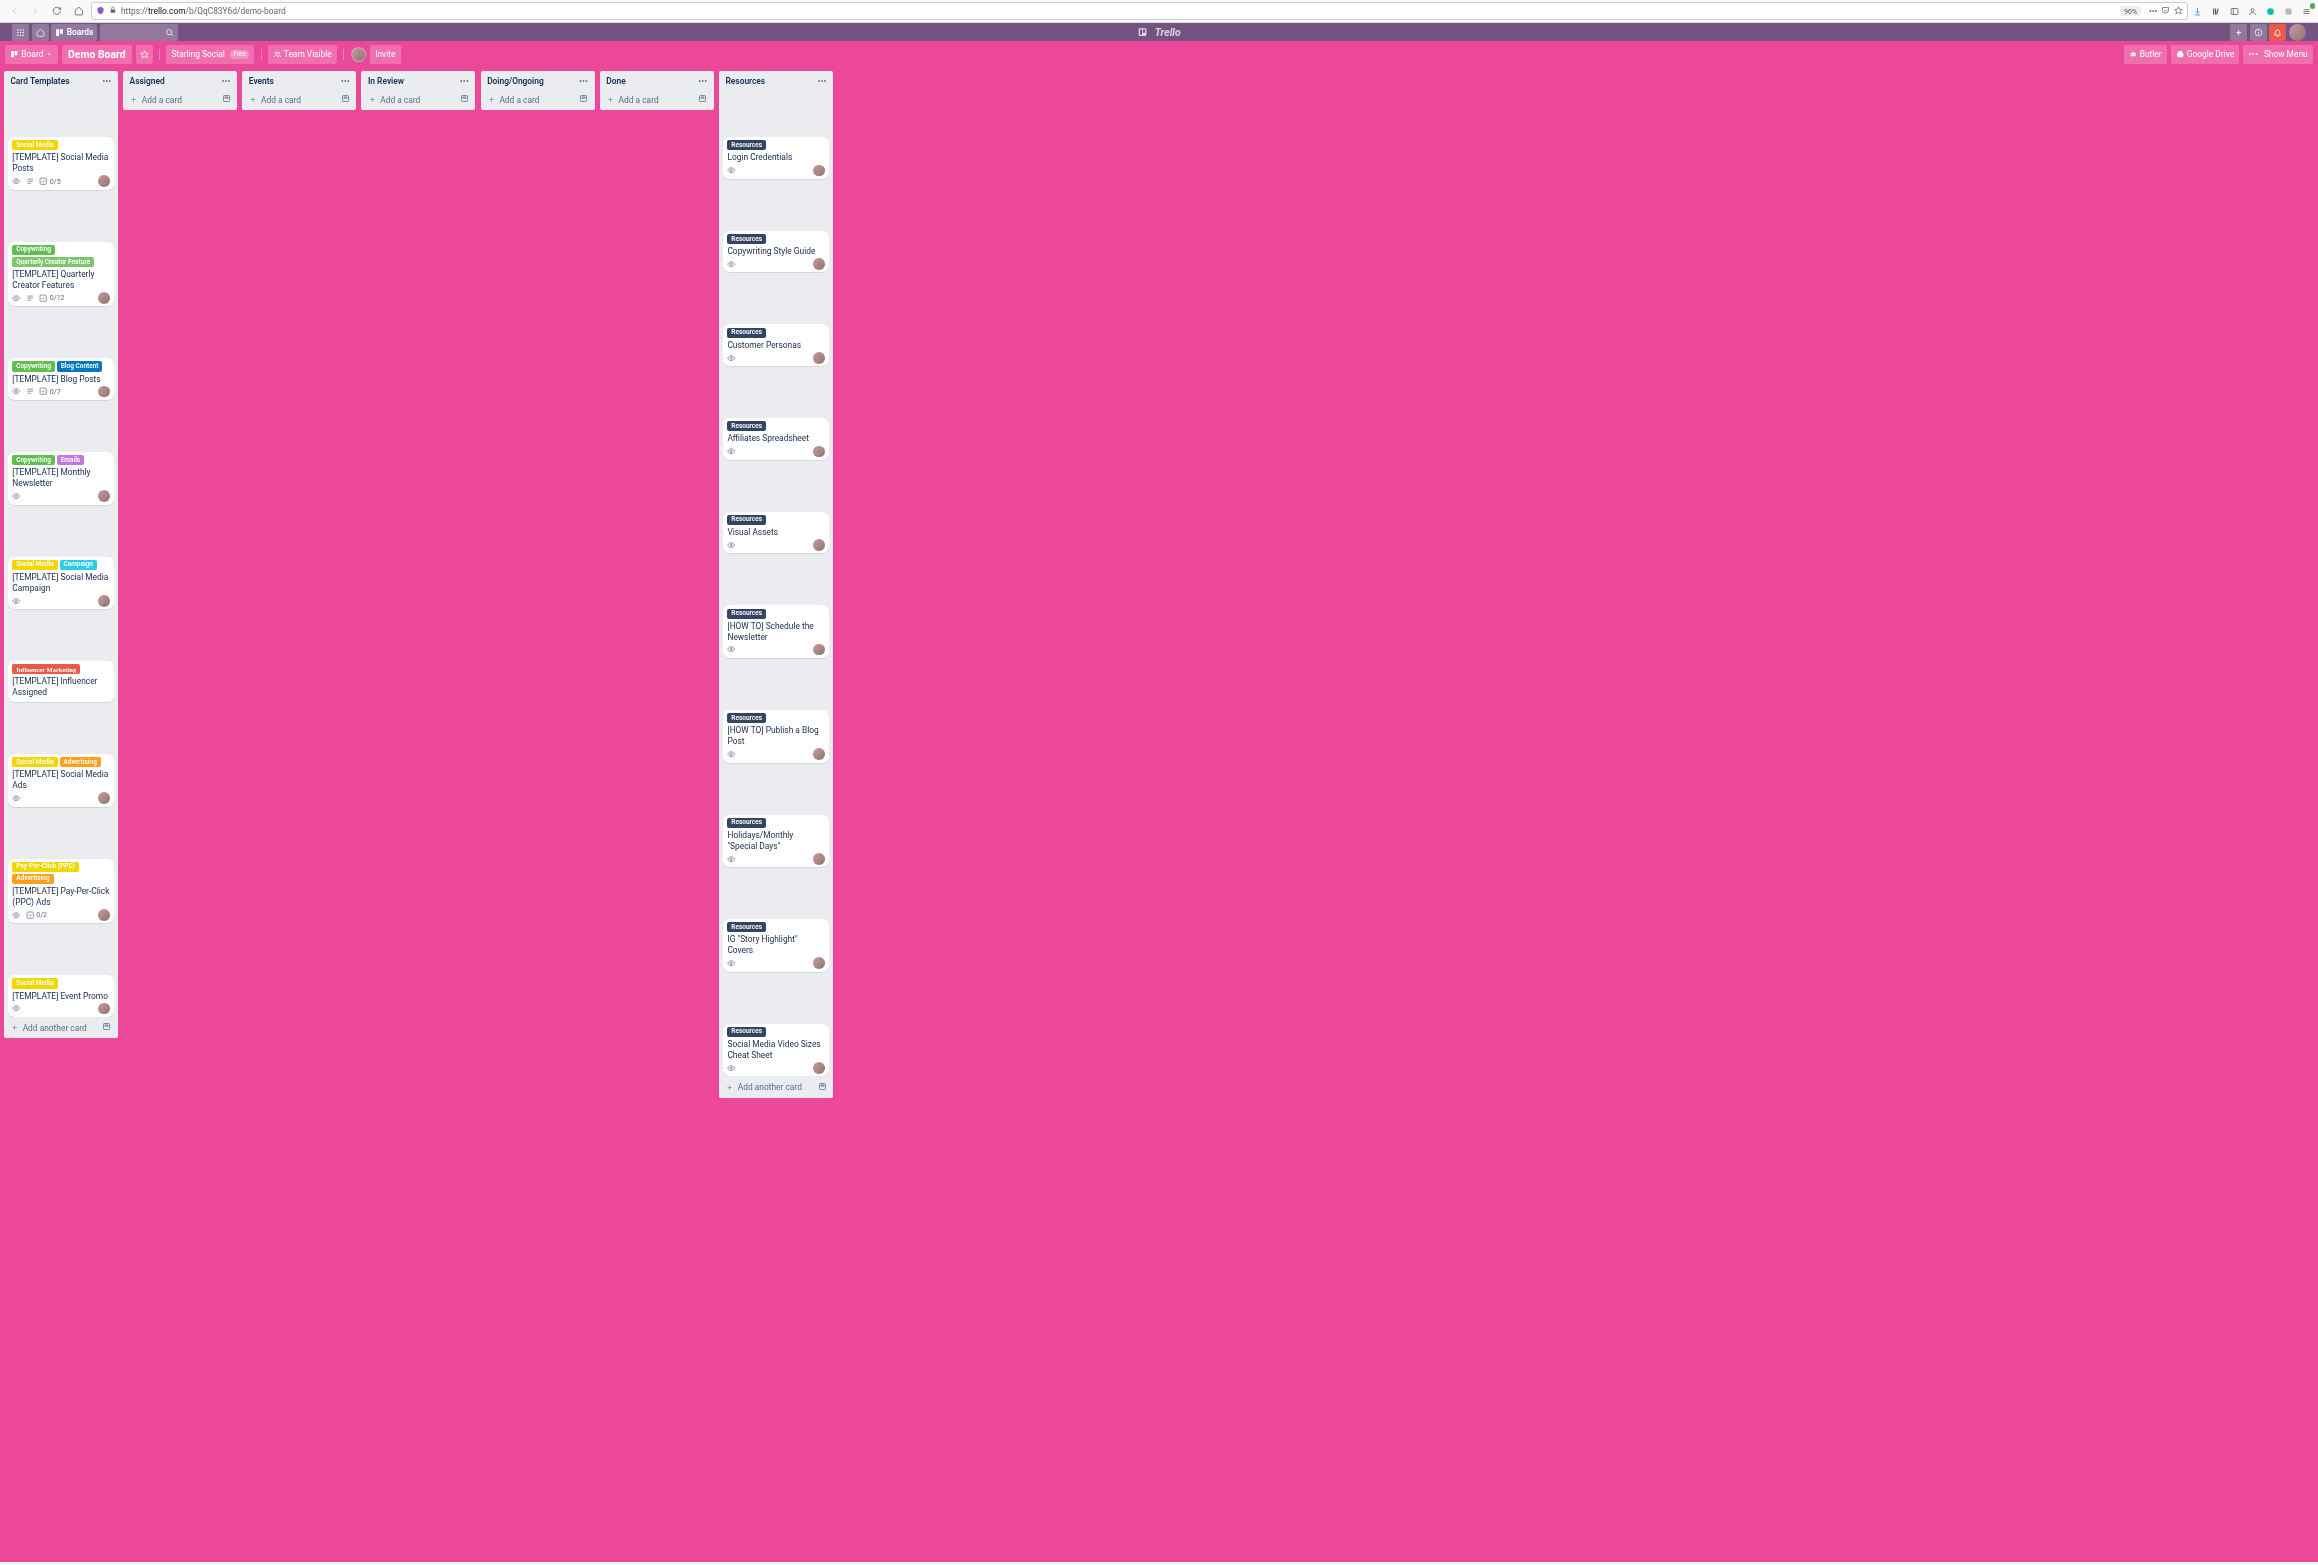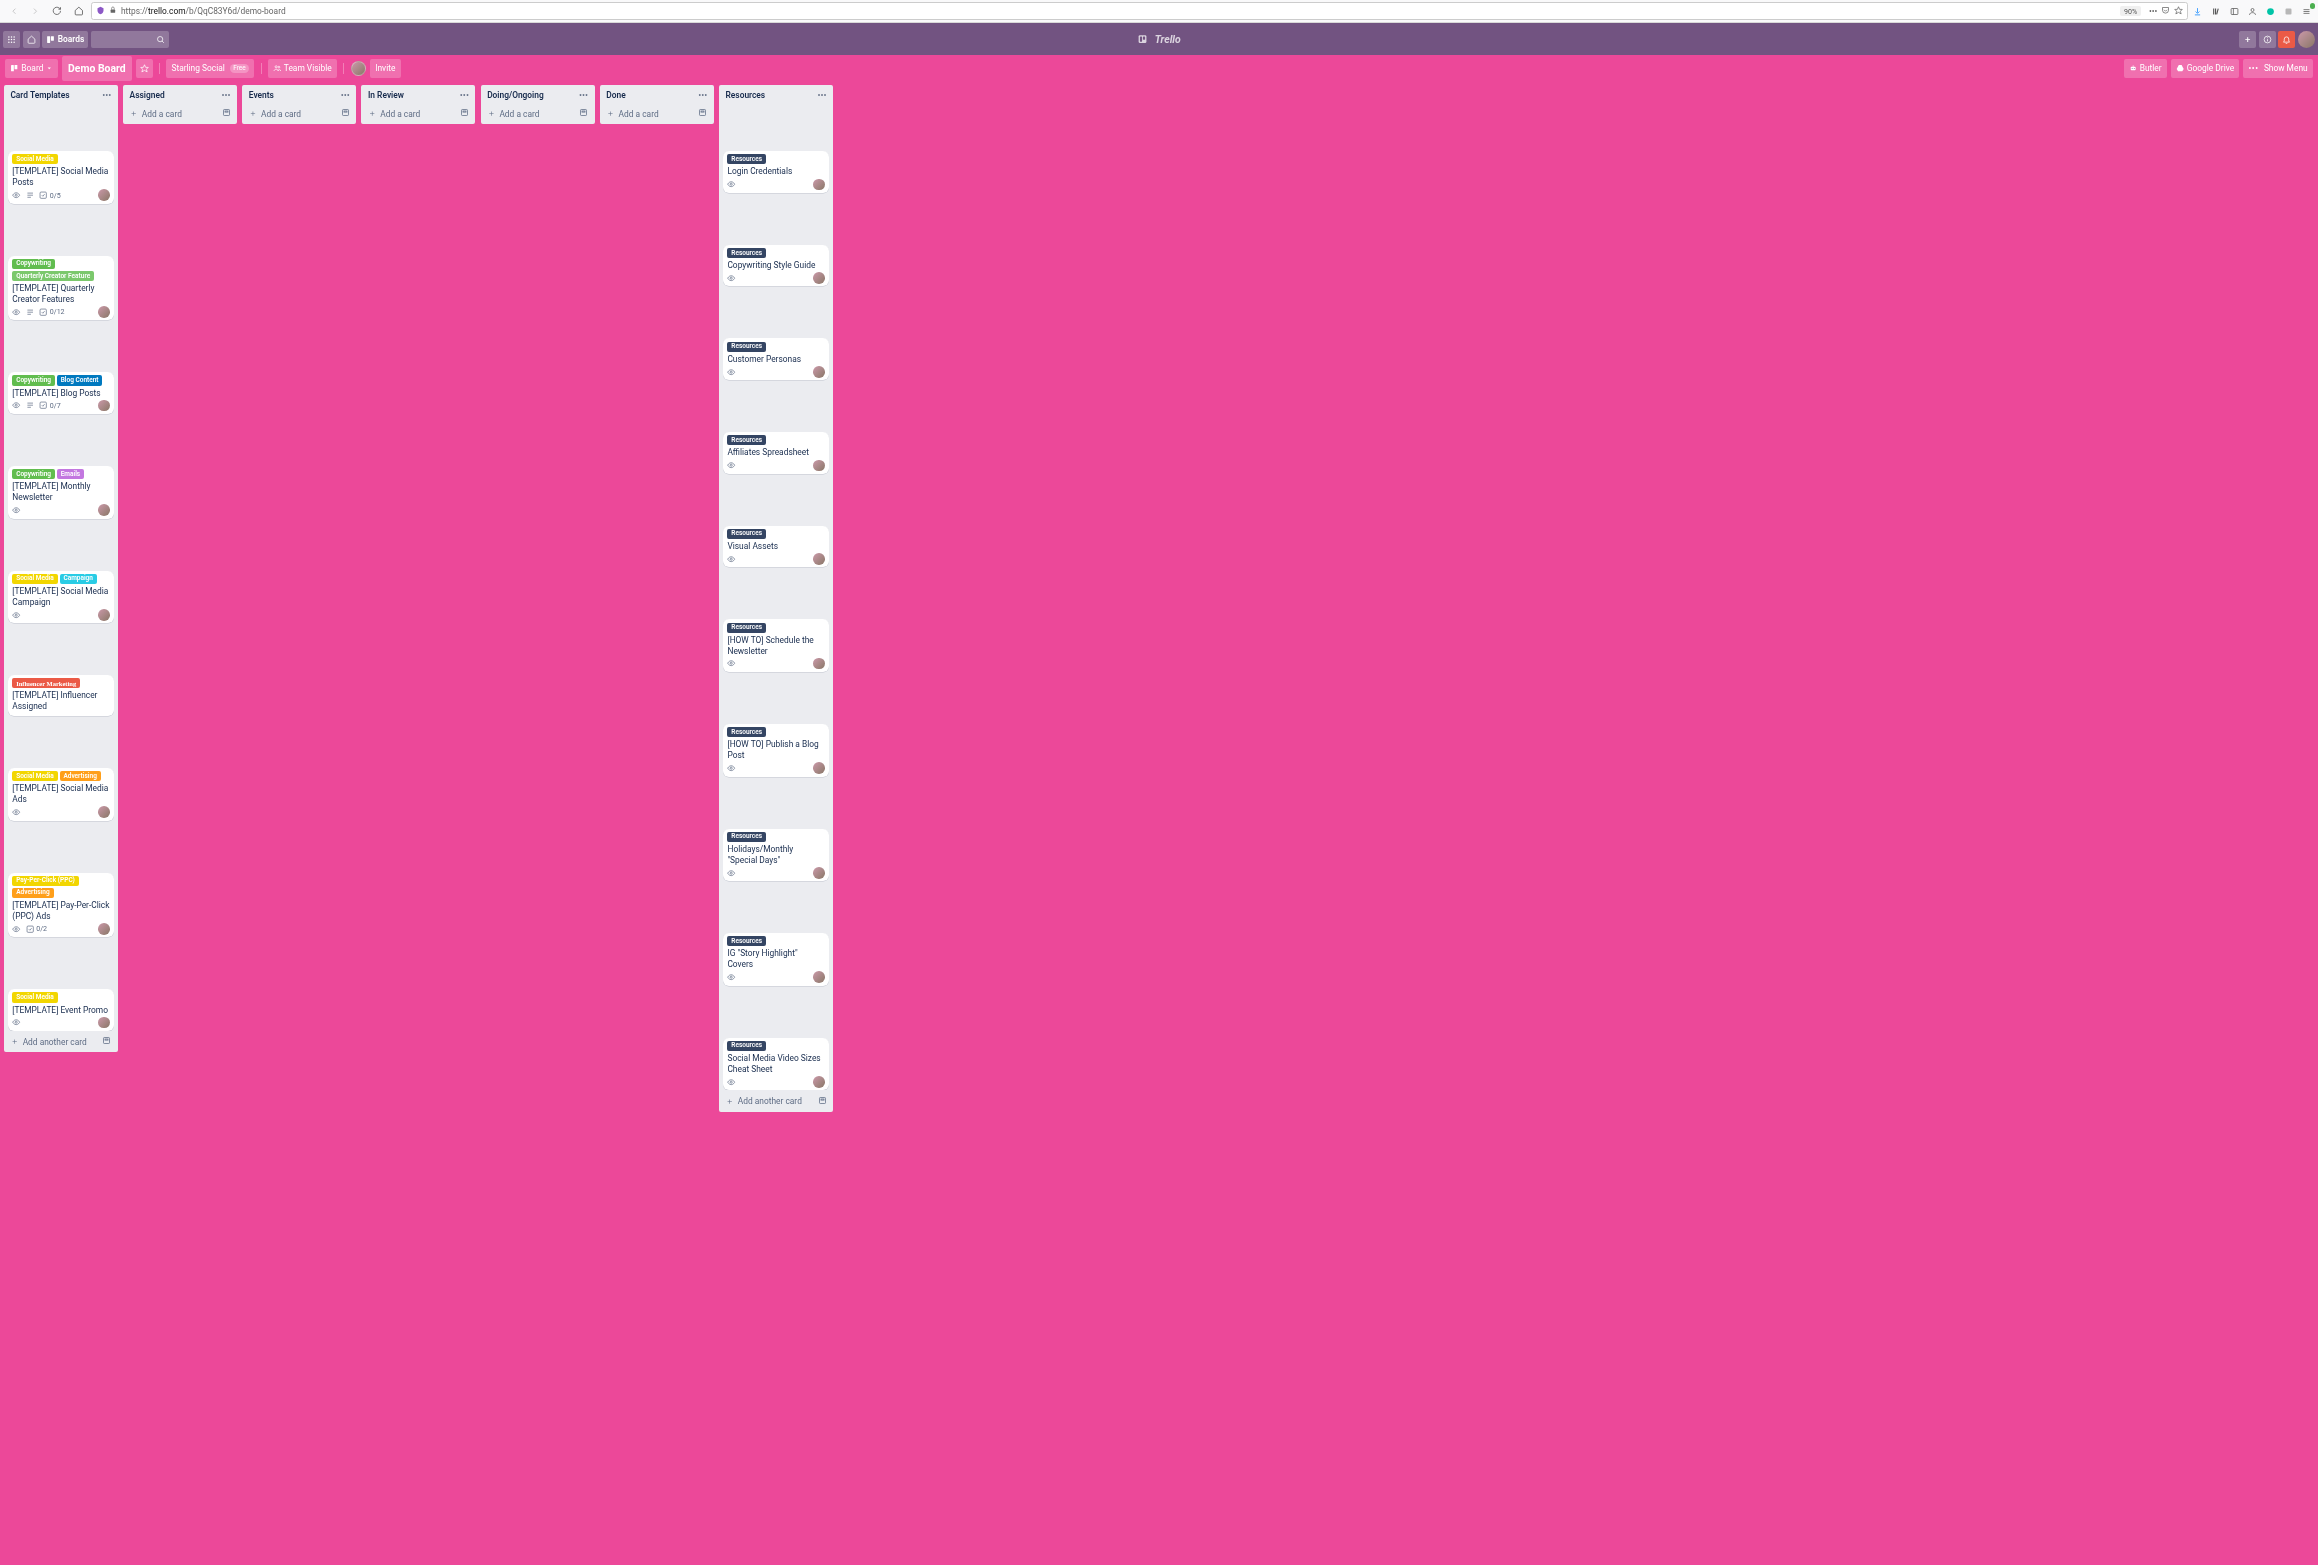--- a/index.html
+++ b/index.html
@@ -10,33 +10,33 @@
 .nav-arrows { display: flex; gap: 2.6px; }
 .nav-btn { width: 18px; height: 18px; border-radius: 2.6px; display: flex; align-items: center; justify-content: center; color: #555; cursor: pointer; }
 .nav-btn.disabled { opacity: 0.35; }
 .url-bar { flex: 1; height: 18px; background: #fff; border: 0.6px solid #ccc; border-radius: 2.6px; display: flex; align-items: center; padding: 0 3.9px; gap: 3.9px; font-size: 8.4px; color: #666; }
 .url-bar .host { color: #111; }
 .url-zoom { font-size: 7.1px; background: #f0f0f0; padding: 0.6px 3.9px; border-radius: 1.9px; margin-left: auto; color:#555; }
 .browser-icons { display: flex; gap: 6.5px; align-items: center; color: #555; }
 .browser-icons .ic { width: 11.7px; height: 11.7px; display: flex; align-items: center; justify-content: center; }
 
 
-.trello-header { height: 32px; background: rgba(0,0,0,0.28); display: flex; align-items: center; padding: 0 3px; gap: 2.6px; }
+.trello-header { height: 18px; background: rgba(0,0,0,0.28); display: flex; align-items: center; padding: 0 12px; gap: 2.6px; }
 .th-btn { height: 17px; min-width: 17px; padding: 0 3.9px; background: rgba(255,255,255,0.22); border-radius: 1.9px; display: flex; align-items: center; justify-content: center; color: #fff; font-size: 8.4px; font-weight: 600; cursor: pointer; gap: 2.6px; }
 .th-search { width: 78px; height: 17px; background: rgba(255,255,255,0.22); border-radius: 1.9px; display: flex; align-items: center; justify-content: flex-end; padding: 0 3.9px; }
 .th-logo { position: absolute; left: 50%; transform: translateX(-50%); color: rgba(255,255,255,0.75); font-weight: 700; font-style: italic; font-size: 10.4px; display:flex; align-items:center; gap:7px;}
 .th-right { margin-left: auto; display: flex; gap: 2.6px; }
 .th-btn.bell { background: #eb5a46; }
 .avatar { width: 17px; height: 17px; border-radius: 50%; background: linear-gradient(135deg,#c9a,#876); }
 
 
 .board-wrapper { background: #ec4899; height: calc(100vh - 23.4px - 21px); display: flex; flex-direction: column; }
 .board-header { height: 26px; display: flex; align-items: center; padding: 0 5.2px; gap: 3.9px; color: #fff; }
 .bh-btn { height: 19.5px; padding: 0 5.2px; background: rgba(255,255,255,0.22); border-radius: 1.9px; display: flex; align-items: center; gap: 2.6px; font-size: 8.4px; cursor: pointer; }
-.bh-title { height: 25px; padding: 0 6.5px; background: rgba(255,255,255,0.22); border-radius: 1.9px; display: flex; align-items: center; font-size: 10.4px; font-weight: 700; }
+.bh-title { height: 19px; padding: 0 6.5px; background: rgba(255,255,255,0.22); border-radius: 1.9px; display: flex; align-items: center; font-size: 10.4px; font-weight: 700; }
 .bh-divider { width: 0.6px; height: 11.7px; background: rgba(255,255,255,0.3); margin: 0 2.6px; }
 .bh-right { margin-left: auto; display: flex; gap: 3.9px; }
 .bh-free { font-size: 6.5px; padding: 0.6px 3.2px; background: rgba(255,255,255,0.25); border-radius: 5.2px; margin-left: 2.6px; }
 .bh-avatar { width: 15.6px; height: 15.6px; border-radius: 50%; background: linear-gradient(135deg,#c9a,#876); border: 0.6px solid rgba(255,255,255,0.3);}
 
 
 .board-canvas { flex: 1; overflow-x: auto; padding: 3.9px 3.9px 0 3.9px; display: flex; gap: 5.2px; align-items: flex-start; }
 .list { width: 114px; background: #ebecf0; border-radius: 1.9px; display: flex; flex-direction: column; max-height: 100%; flex-shrink: 0; }
 .list-header { padding: 5.2px 6.5px 2.6px 6.5px; display: flex; align-items: center; justify-content: space-between; }
 .list-title { font-size: 8.4px; font-weight: 600; color: #172b4d; }

